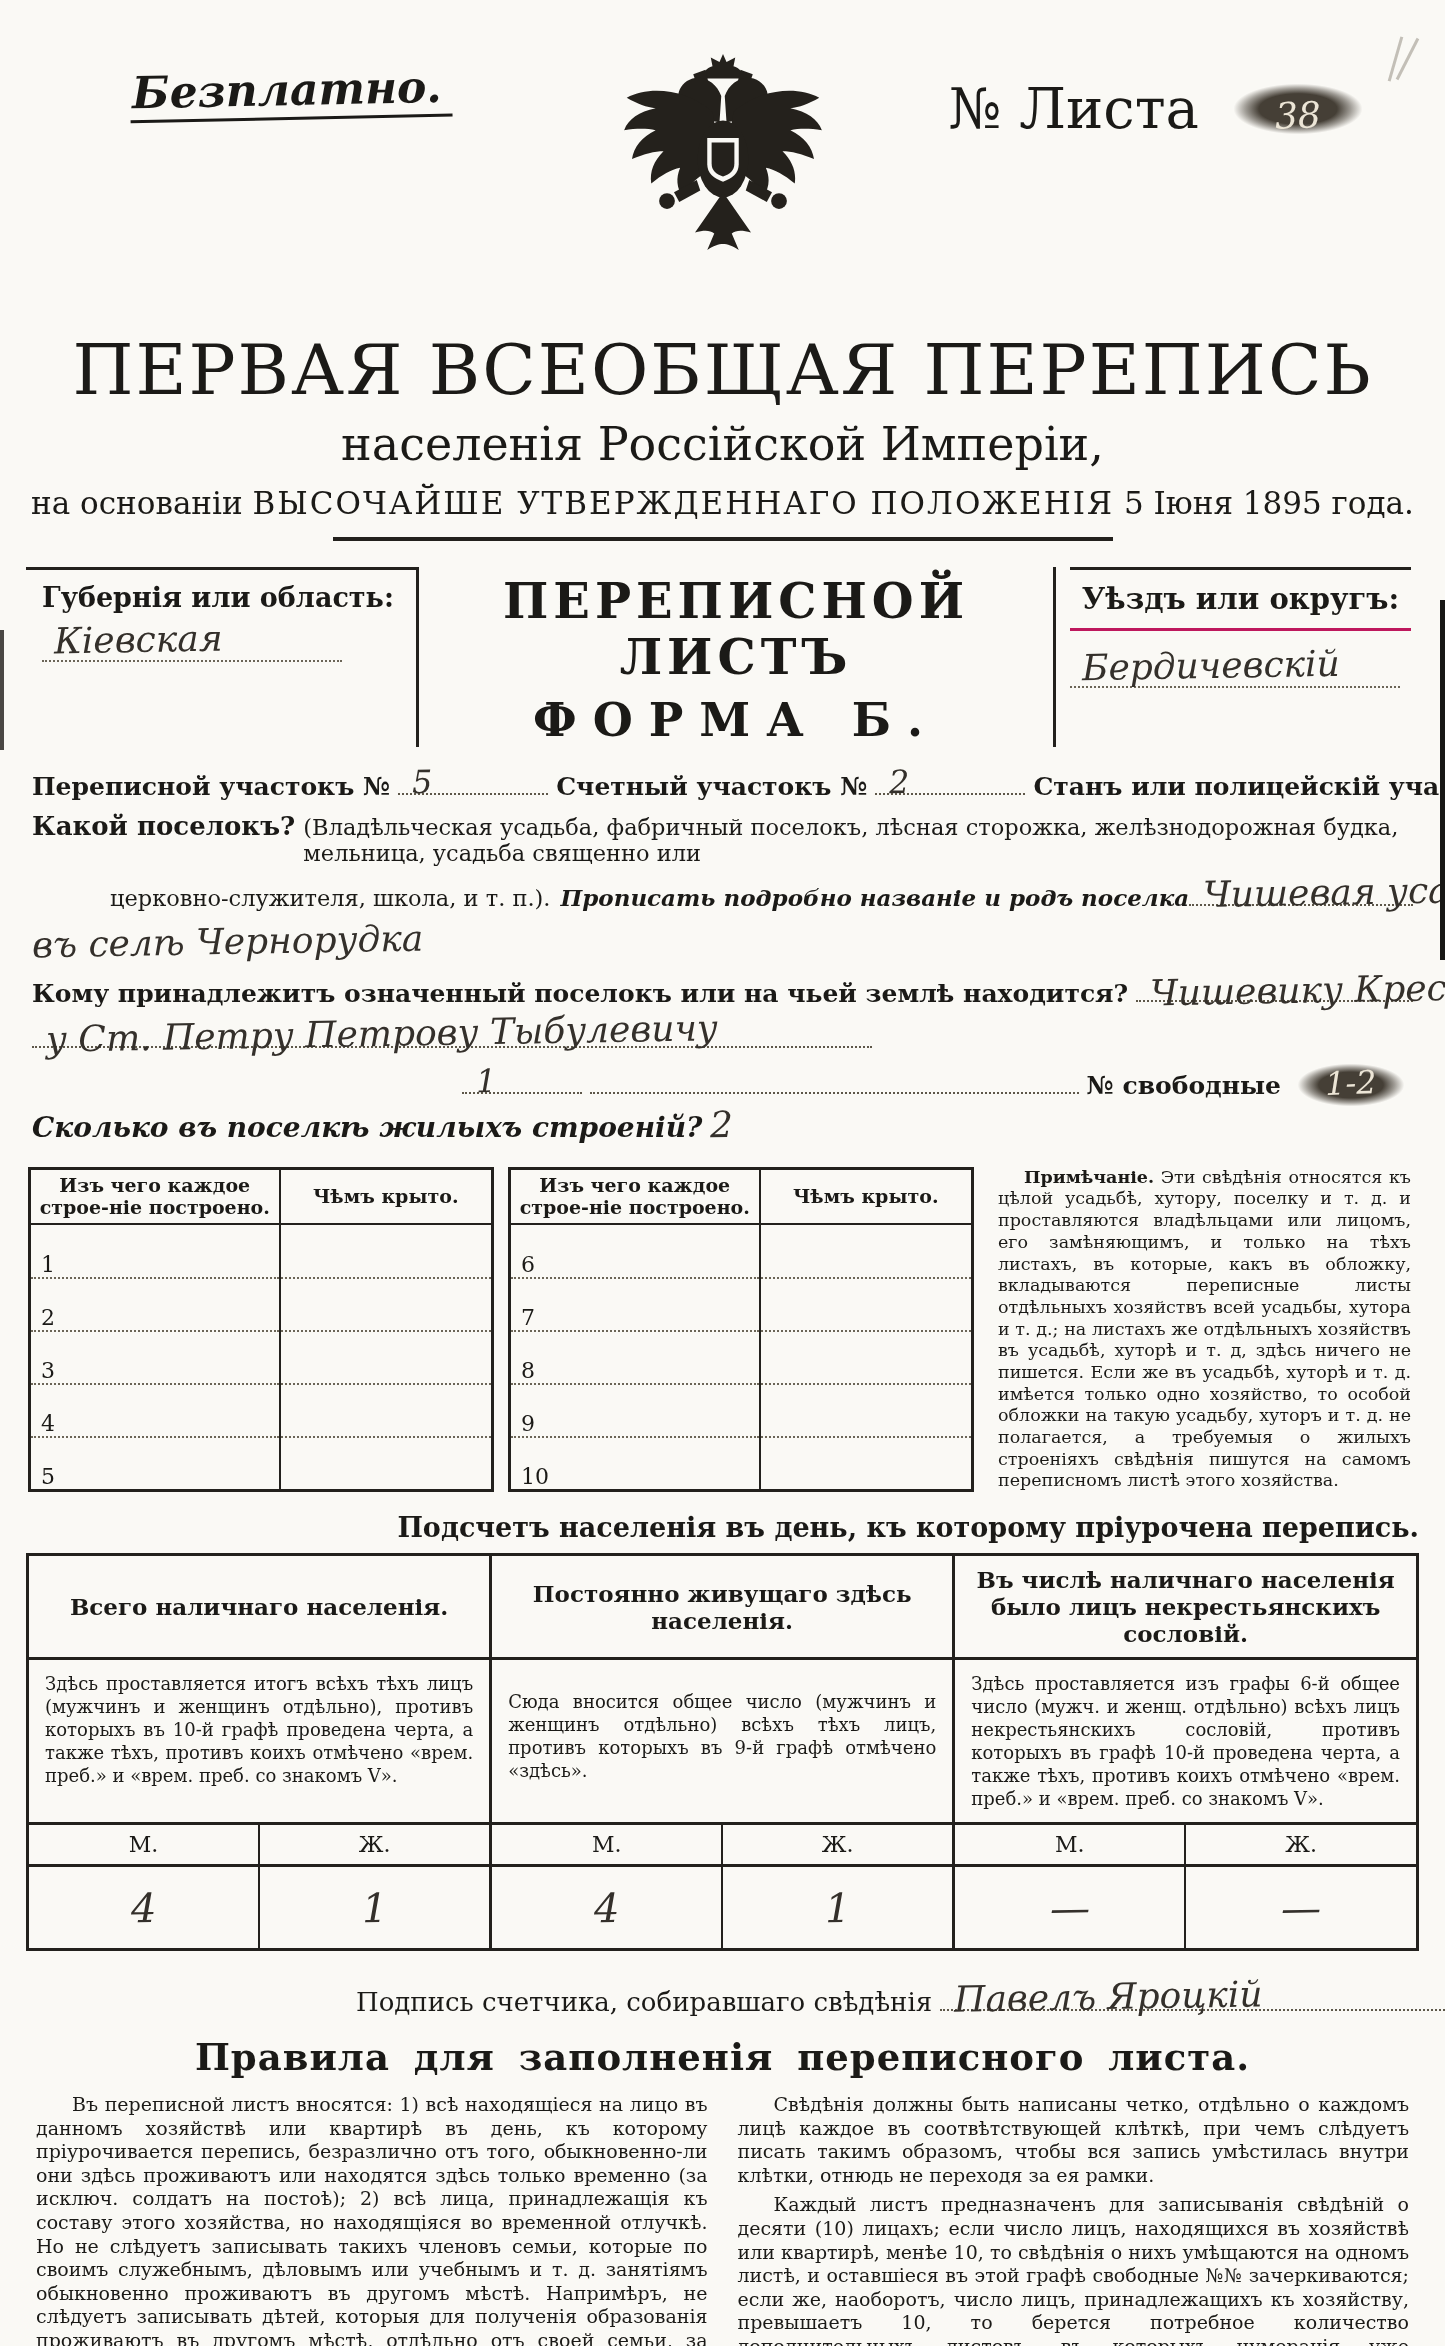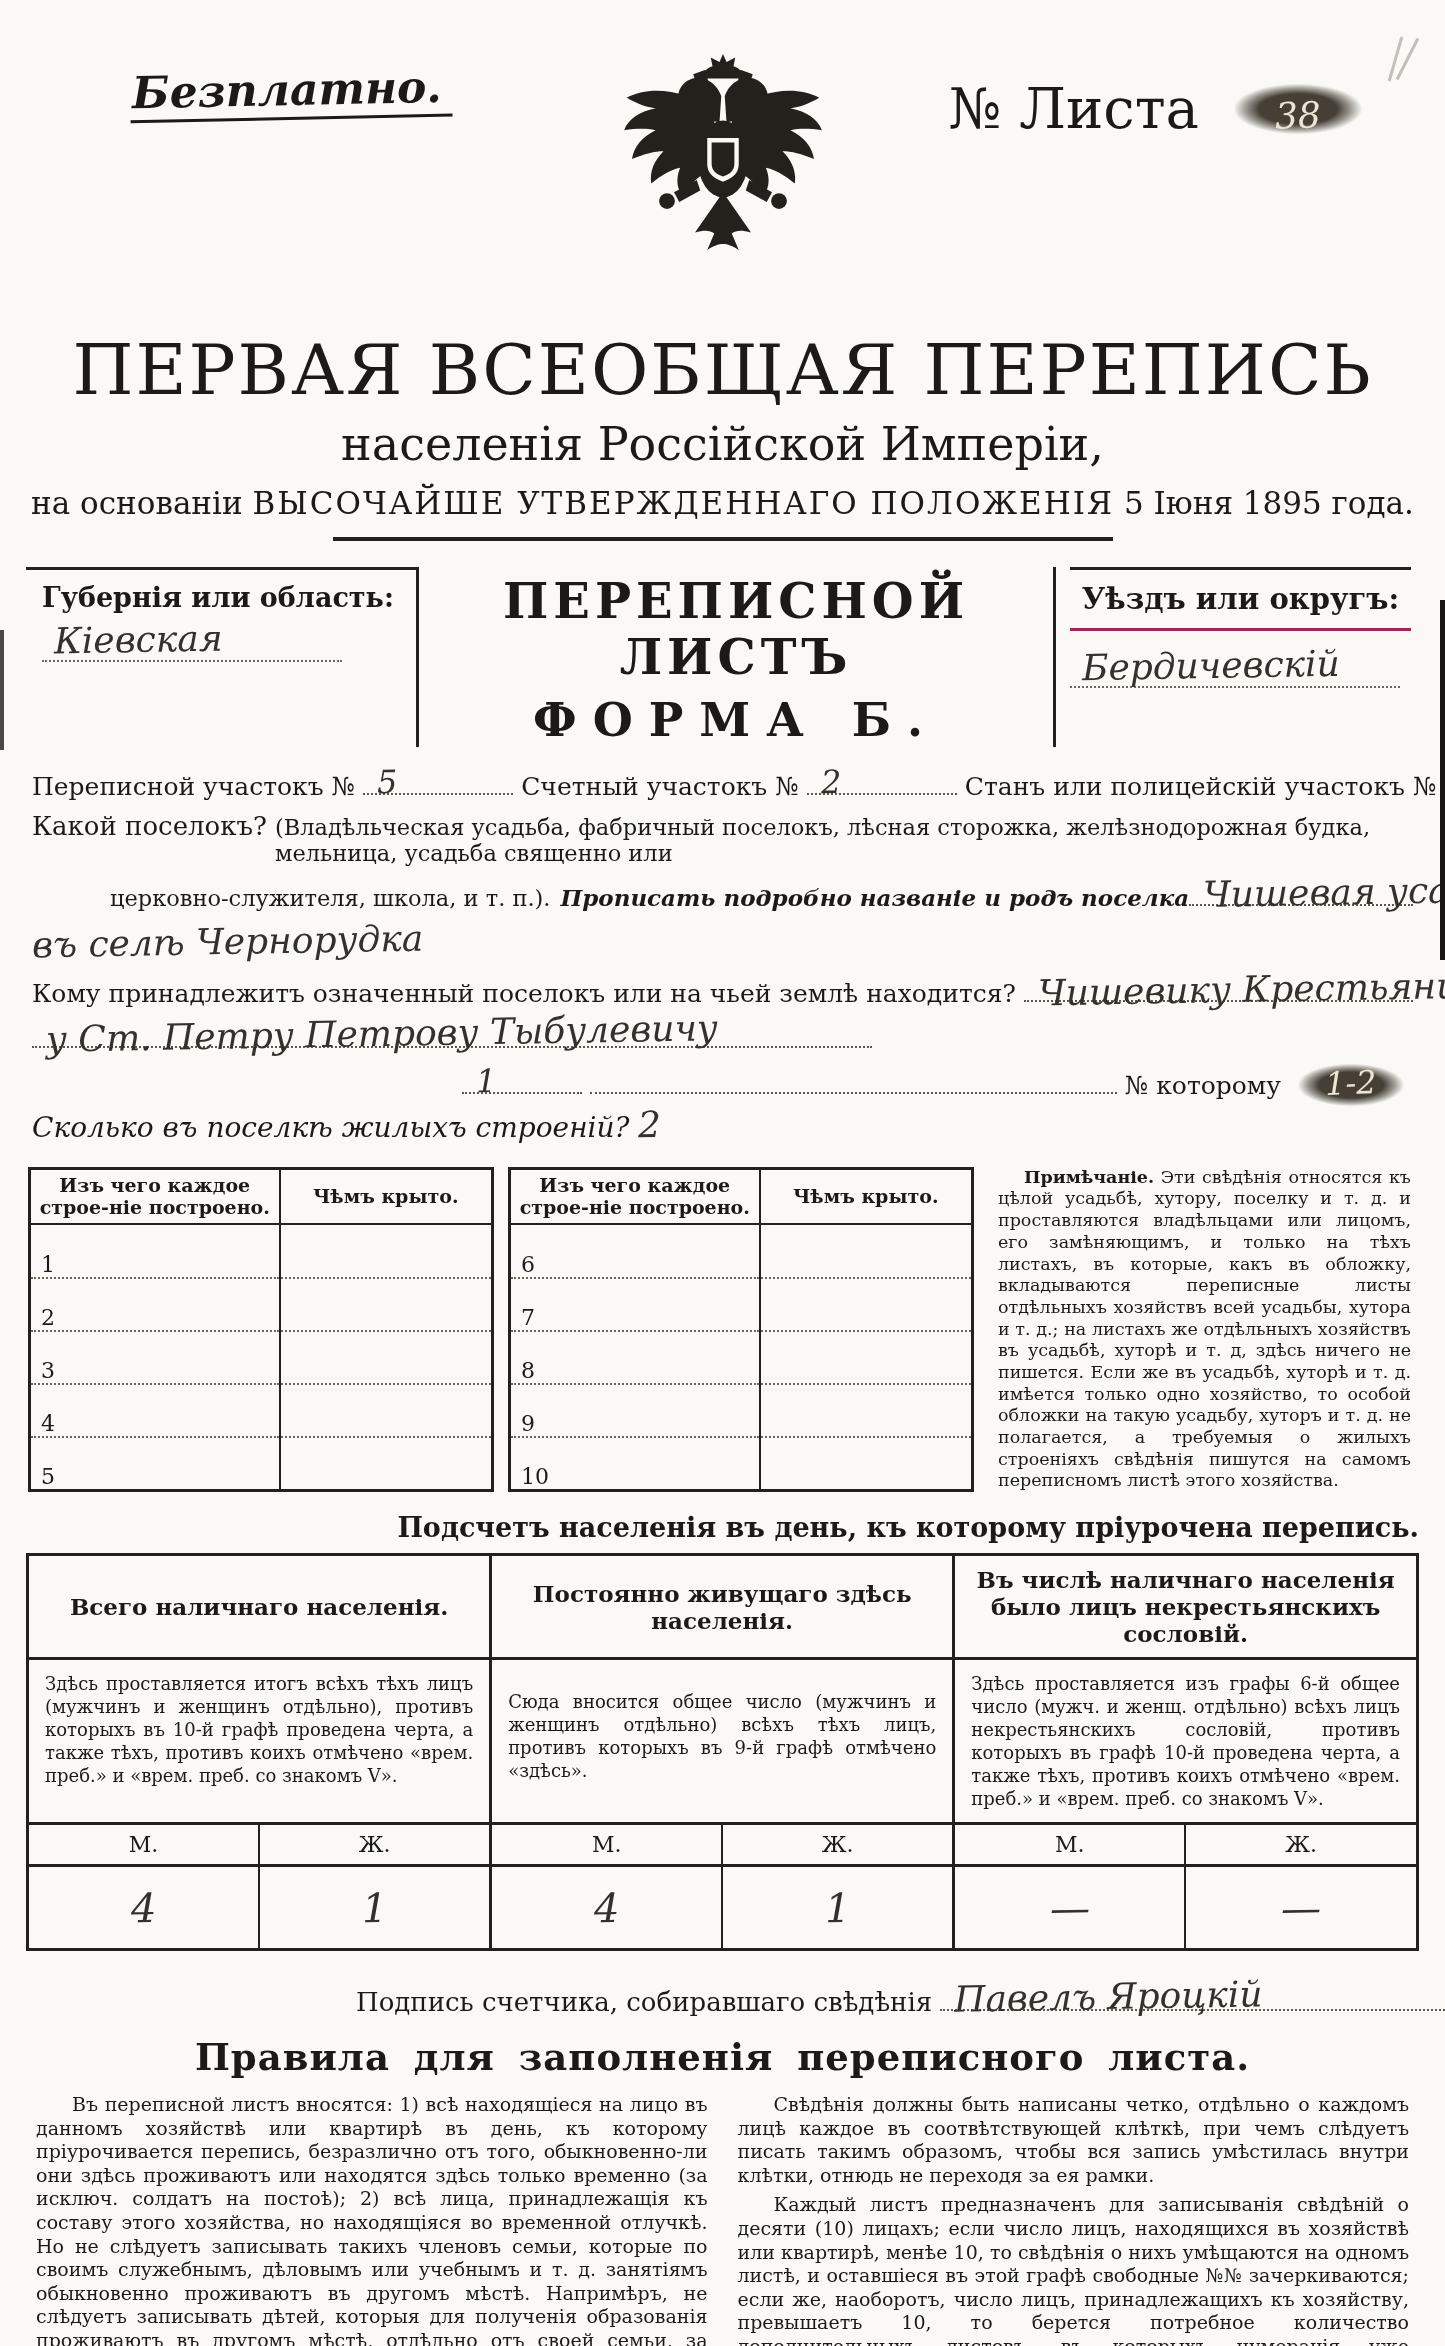--- a/index.html
+++ b/index.html
@@ -41,21 +41,21 @@
   .band-center{border-left:3px solid #23211d;border-right:3px solid #23211d;text-align:center;padding-top:6px}
   .form-name{font-size:48px;font-weight:bold;letter-spacing:5px}
   .form-type{font-size:46px;font-weight:bold;letter-spacing:16px;margin-top:8px}
   .band-right{padding:0 8px 0 14px}
   .uezd-box{border-top:3px solid #23211d;border-bottom:3px solid #be185d;font-size:29px;font-weight:bold;
             text-align:center;padding:12px 0}
   .band-right .hand-line{margin-top:8px;min-width:330px}
   
   .fields{margin-top:18px;padding:0 6px}
   .frow{display:flex;align-items:baseline;margin-top:10px}
-  .flabel{font-size:25px;font-weight:normal;white-space:nowrap}
+  .flabel{font-size:25px;font-weight:bold;white-space:nowrap}
   .flabel.q{font-size:26px}
   .flabel.bi{font-style:italic;font-size:28px}
   .fsmall{font-size:22.5px;font-weight:normal}
   .fital{font-style:italic;font-size:23px;font-weight:bold;margin-left:10px;white-space:nowrap}
   .dotfill{border-bottom:2px dotted #5d5749;position:relative;display:inline-block;height:30px;flex:0 0 auto}
   .dotfill.grow{flex:1 1 auto}
   .dotfill .hand{position:absolute;left:14px;bottom:-8px}
   .w150{width:150px}.w120{width:120px}.w840{width:840px}
   .mr{margin-right:8px}
   .spacer{width:430px;flex:0 0 auto}
@@ -204,21 +204,21 @@
           <span class="hand big">у Ст. Петру Петрову Тыбулевичу</span>
         </span>
     </div>
 
     <div class="frow">
       <span class="spacer"></span>
       <span class="dotfill w120 mr">
           <span class="hand">1</span>
         </span>
       <span class="dotfill grow mr"></span>
-      <span class="flabel mr">№ которому</span>
+      <span class="flabel mr">№ свободные</span>
       <span class="blot sm"><span class="hand">1-2</span></span>
     </div>
 
     <div class="frow dwell">
       <span class="flabel bi mr">Сколько въ поселкѣ жилыхъ строеній?</span>
       <span class="hand big">2</span>
     </div>
 
   </section>
 

